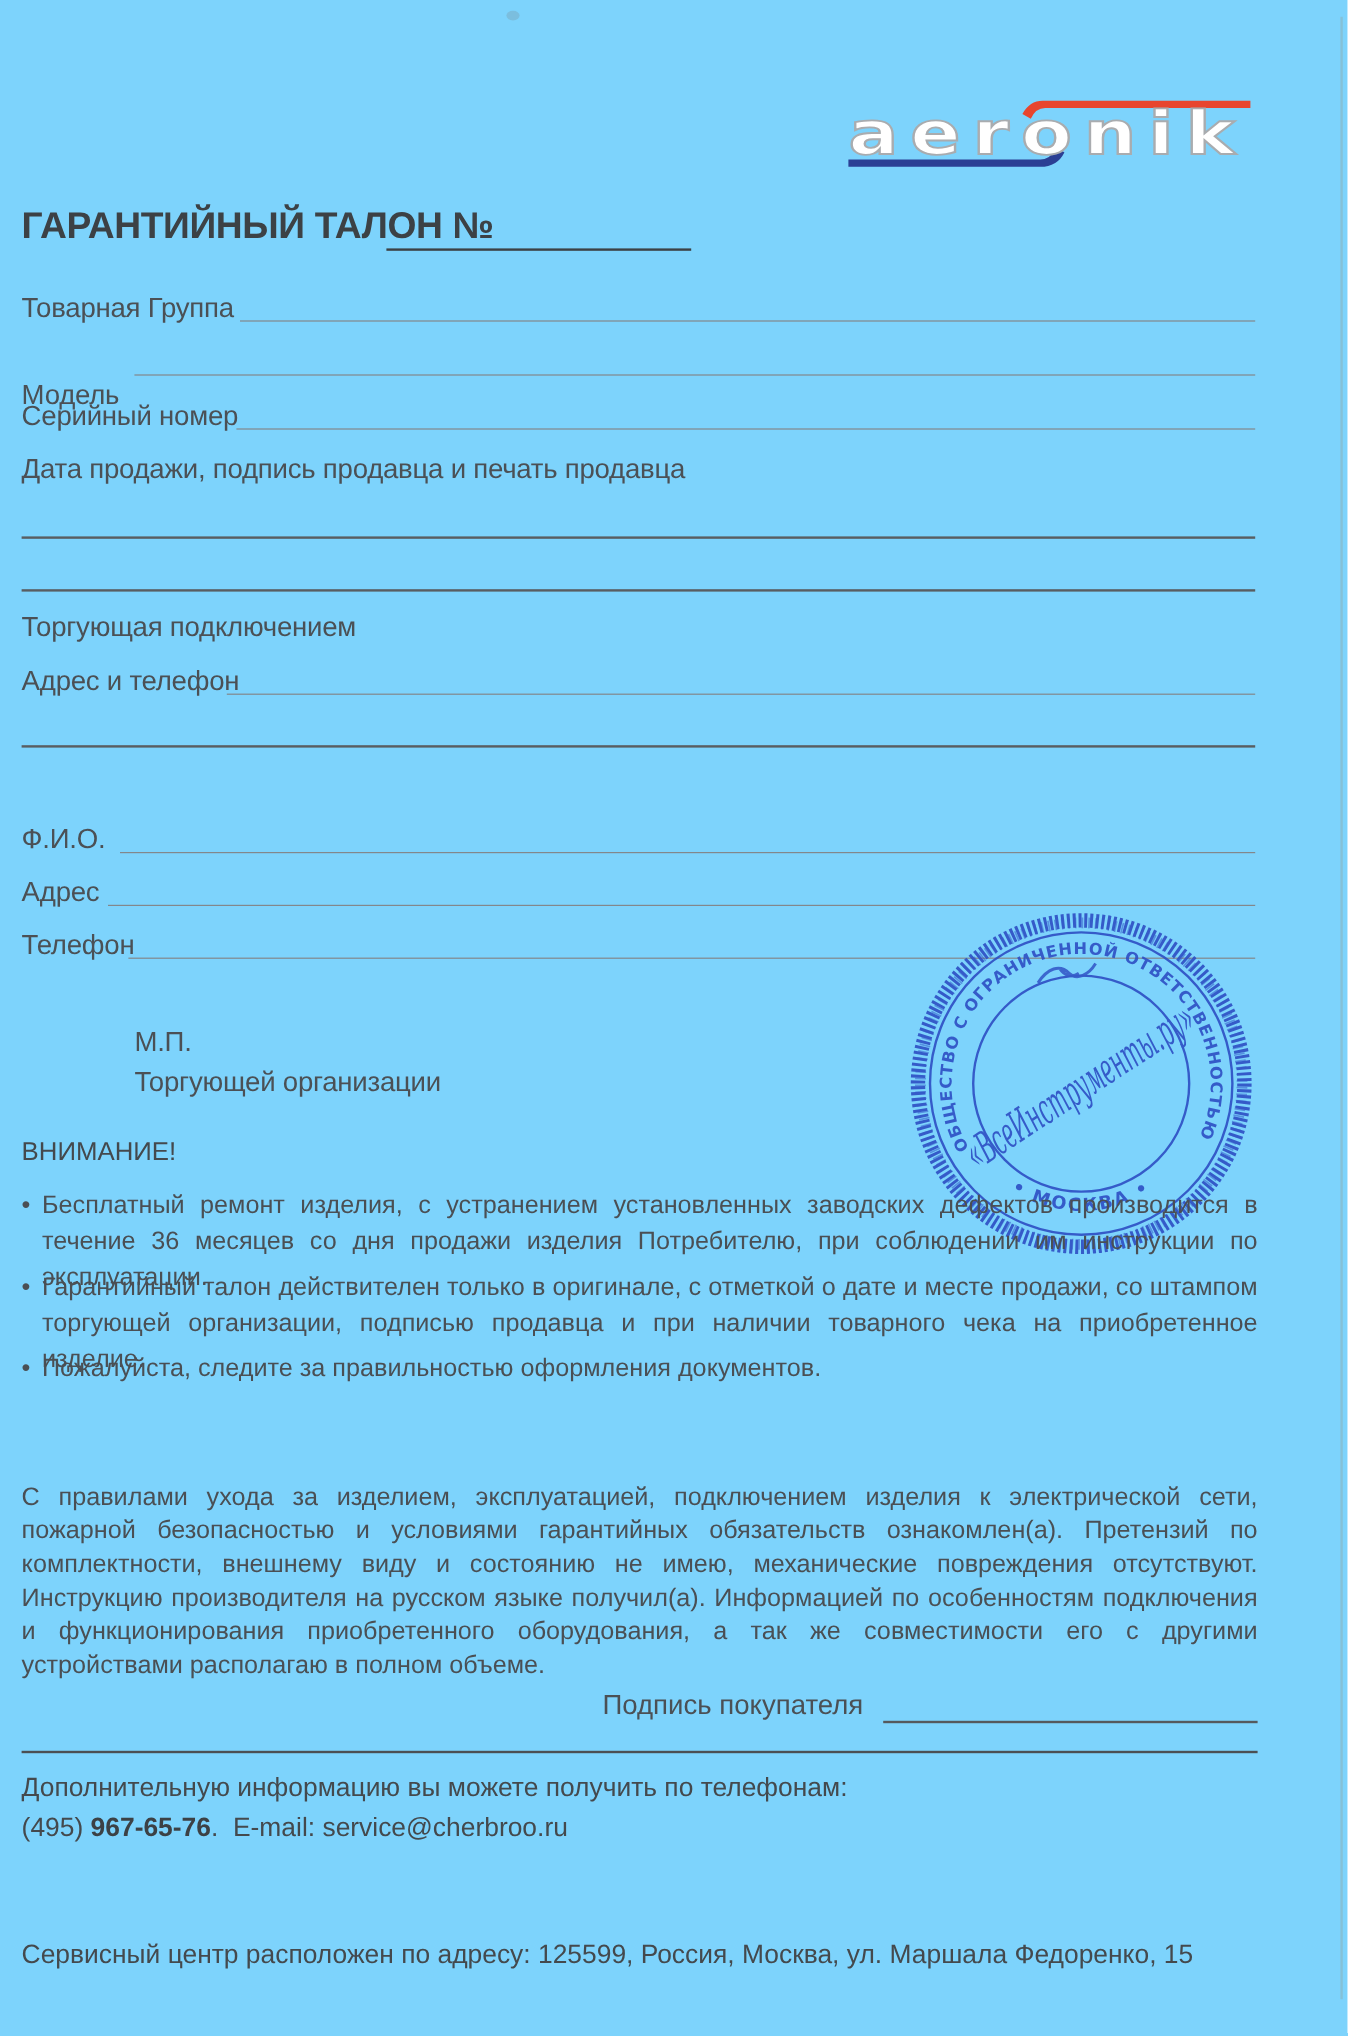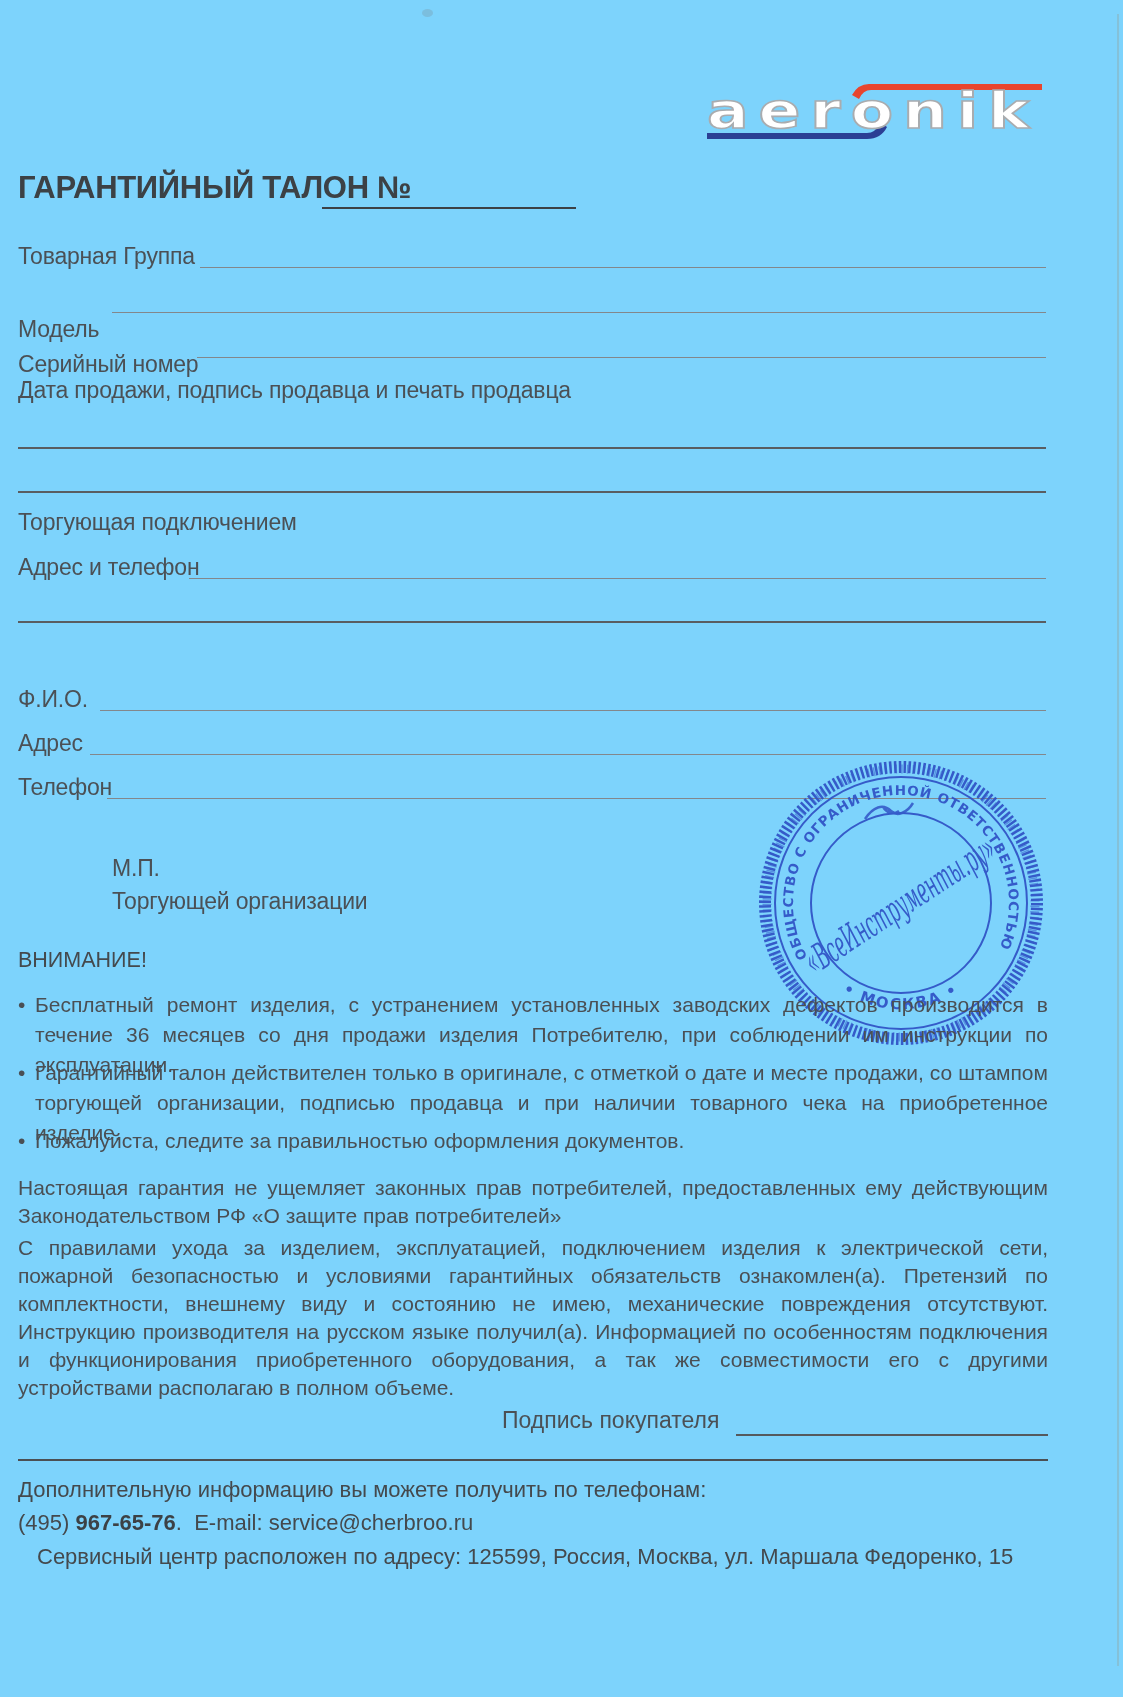--- a/index.html
+++ b/index.html
@@ -48,21 +48,21 @@
 
   <div class="title">ГАРАНТИЙНЫЙ ТАЛОН №</div>
   <div class="title-line"></div>
 
   <div class="label" style="left:18px; top:243px;">Товарная Группа</div>
   <div class="fline" style="left:200px; top:267px; width:846px;"></div>
 
   <div class="label" style="left:18px; top:288px;margin-top:28px;">Модель</div>
   <div class="fline" style="left:112px; top:312px; width:934px;"></div>
 
-  <div class="label" style="left:18px; top:333px;margin-top:18px;">Серийный номер</div>
+  <div class="label" style="left:18px; top:333px;">Серийный номер</div>
   <div class="fline" style="left:197px; top:357px; width:849px;"></div>
 
   <div class="label" style="left:18px; top:377px;">Дата продажи, подпись продавца и печать продавца</div>
   <div class="bline" style="left:18px; top:447px; width:1028px;"></div>
   <div class="bline" style="left:18px; top:491px; width:1028px;"></div>
 
   <div class="label" style="left:18px; top:509px;">Торгующая подключением</div>
 
   <div class="label" style="left:18px; top:554px;">Адрес и телефон</div>
   <div class="fline" style="left:189px; top:578px; width:857px;"></div>
@@ -98,26 +98,25 @@
     </text>
     <text x="146" y="160" transform="rotate(-33 146 150)" font-size="36" font-style="italic" font-family="DejaVu Serif, serif" fill="#2e4fc4" text-anchor="middle" textLength="220" lengthAdjust="spacingAndGlyphs">«ВсеИнструменты.ру»</text>
     <path d="M 110,62 c 8,-12 18,-16 26,-8 c 6,6 16,2 22,-8 m -30,4 c 4,6 10,8 16,4" fill="none" stroke="#2e4fc4" stroke-width="2.5" opacity="0.9"></path>
   </svg>
 
   <div class="attn-head">ВНИМАНИЕ!</div>
   <div class="bullet" style="top:990px;">Бесплатный ремонт изделия, с устранением установленных заводских дефектов производится в течение 36 месяцев со дня продажи изделия Потребителю, при соблюдении им инструкции по эксплуатации.</div>
   <div class="bullet" style="top:1126px;">Пожалуйста, следите за правильностью оформления документов.</div>
   <div class="bullet" style="top:1058px;">Гарантийный талон действителен только в оригинале, с отметкой о дате и месте продажи, со штампом торгующей организации, подписью продавца и при наличии товарного чека на приобретенное изделие.</div>
 
-  <div class="para" style="top:1174px;">Настоящая гарантия не ущемляет законных прав потребителей, предоставленных ему действующим Законодательством РФ «О защите прав потребителей»</div>
   <div class="para" style="top:1234px;">С правилами ухода за изделием, эксплуатацией, подключением изделия к электрической сети, пожарной безопасностью и условиями гарантийных обязательств ознакомлен(а). Претензий по комплектности, внешнему виду и состоянию не имею, механические повреждения отсутствуют. Инструкцию производителя на русском языке получил(а). Информацией по особенностям подключения и функционирования приобретенного оборудования, а так же совместимости его с другими устройствами располагаю в полном объеме.</div>
 
   <div class="sig-label">Подпись покупателя</div>
   <div class="sig-line"></div>
 
   <div class="divider"></div>
   <div class="footer-line" style="top:1477px;">Дополнительную информацию вы можете получить по телефонам:</div>
   <div class="footer-line" style="top:1510px;"><span>(495) </span><span class="footer-bold">967-65-76</span><span>.  E-mail: service@cherbroo.ru</span></div>
-  <div class="footer-line" style="top:1544px;margin-left:19px;">Сервисный центр расположен по адресу: 125599, Россия, Москва, ул. Маршала Федоренко, 15</div>
+  <div class="footer-line" style="top:1616px;">Сервисный центр расположен по адресу: 125599, Россия, Москва, ул. Маршала Федоренко, 15</div>
 
   <div class="scan-vline"></div>
   <div class="scan-dot"></div>
 </div>
 
 </body></html>

